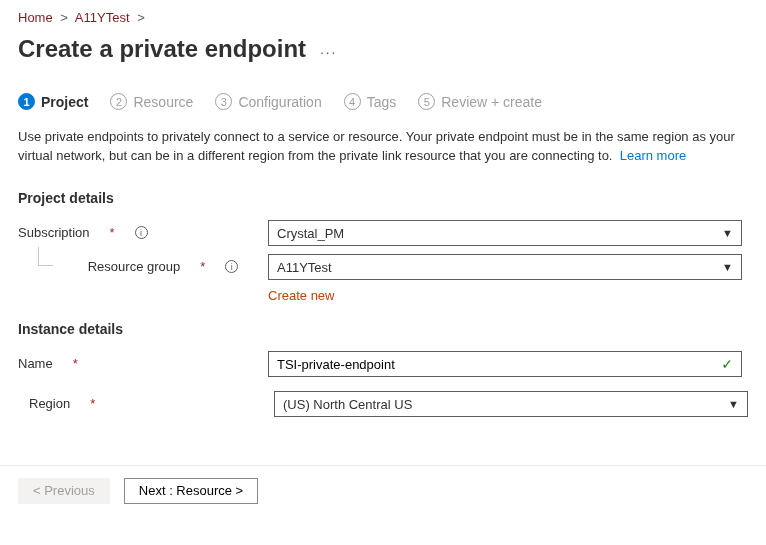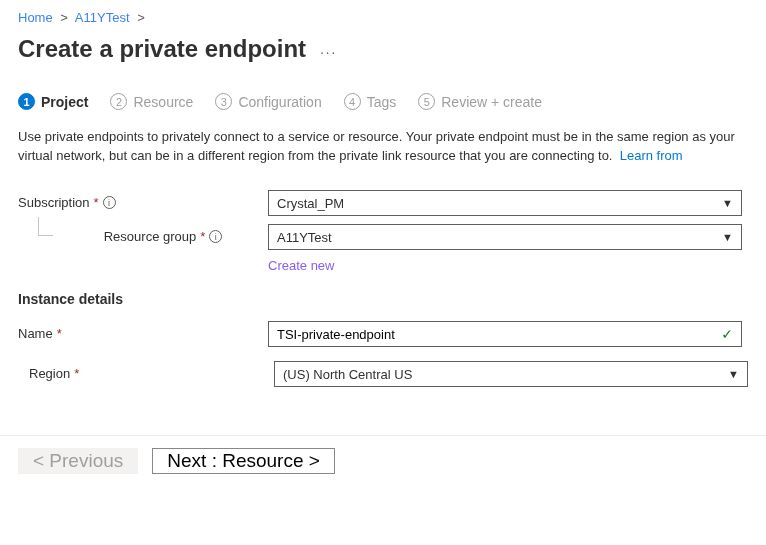--- a/index.html
+++ b/index.html
@@ -6,42 +6,42 @@
   body {
     margin: 0;
     font-family: "Segoe UI", Arial, sans-serif;
     font-size: 13px;
     color: #323130;
     background: #fff;
     width: 766px;
   }
   .content { padding: 10px 18px 0 18px; }
   .breadcrumb { font-size: 13px; color: #605e5c; margin-bottom: 8px; }
-  .breadcrumb a { color: #3b82f6; text-decoration: none; }
+  .breadcrumb a { color: #7f1d1d; text-decoration: none; }
   .breadcrumb .sep { color: #605e5c; margin: 0 4px; }
   h1 { font-size: 24px; font-weight: 600; margin: 2px 0 30px 0; display: inline-block; }
   .more { color: #605e5c; margin-left: 10px; font-size: 14px; letter-spacing: 1px; }
 
   .tabs { display: flex; gap: 22px; align-items: center; margin-bottom: 18px; }
   .tab { display: flex; align-items: center; gap: 6px; color: #a19f9d; font-size: 14px; cursor: pointer; }
   .tab .num {
     display: inline-flex; align-items: center; justify-content: center;
     width: 17px; height: 17px; border-radius: 50%;
     border: 1px solid #a19f9d; font-size: 11px; color: #a19f9d;
   }
   .tab.active { color: #323130; font-weight: 600; }
   .tab.active .num { background: #0078d4; border-color: #0078d4; color: #fff; }
 
   .desc { font-size: 13px; color: #323130; line-height: 1.45; margin-bottom: 24px; }
   .desc a { color: #0078d4; text-decoration: none; }
 
   h3.section { font-size: 14px; font-weight: 600; margin: 8px 0 14px 0; }
 
   .field-row { display: flex; align-items: center; margin-bottom: 8px; }
-  .field-label { width: 250px; display: flex; align-items: center; gap: 4px; font-size: 13px; }
+  .field-label { width: 250px; display: flex; align-items: center; gap: 20px; font-size: 13px; }
   .field-label.indent { padding-left: 40px; position: relative; justify-content: center; }
   .field-label.indent::before {
     content: ""; position: absolute; left: 20px; top: -12px; width: 14px; height: 18px;
     border-left: 1px solid #c8c6c4; border-bottom: 1px solid #c8c6c4;
   }
   .req { color: #a4262c; }
   .info-icon {
     display: inline-flex; width: 13px; height: 13px; border-radius: 50%;
     border: 1px solid #605e5c; color: #605e5c; font-size: 9px;
     align-items: center; justify-content: center; font-style: normal;
@@ -59,28 +59,28 @@
   }
   .input input {
     border: none; outline: none; width: 100%; font-size: 13px; font-family: inherit;
     height: 100%; padding: 0; background: transparent;
   }
   .input .check {
     position: absolute; right: 8px; top: 50%; transform: translateY(-50%);
     color: #107c10; font-size: 14px;
   }
   .sublink { margin-left: 250px; font-size: 13px; margin-top: 2px; margin-bottom: 18px; }
-  .sublink a { color: #8b5cf6; text-decoration: none; }
+  .sublink a { color: #c2410c; text-decoration: none; }
 
   .footer {
     border-top: 1px solid #edebe9; margin-top: 48px; padding: 12px 18px;
     display: flex; gap: 14px;
   }
   .btn {
-    height: 26px; padding: 0 14px; font-size: 19px; border: 1px solid #8a8886;
+    height: 26px; padding: 0 14px; font-size: 13px; border: 1px solid #8a8886;
     background: #fff; cursor: pointer; font-family: inherit;
   }
   .btn.prev { background: #f3f2f1; border-color: #f3f2f1; color: #a19f9d; }
 </style>
 </head>
 <body>
 
 <div class="content">
   <div class="breadcrumb">
     <a href="#">Home</a>
@@ -109,23 +109,24 @@
       <span class="num">4</span>
       <span>Tags</span>
     </div>
     <div class="tab">
       <span class="num">5</span>
       <span>Review + create</span>
     </div>
   </div>
 
   <div class="desc">
-    <span>Use private endpoints to privately connect to a service or resource. Your private endpoint must be in the same region as your virtual network, but can be in a different region from the private link resource that you are connecting to.</span>&nbsp;&nbsp;<a href="#">Learn from</a>
+    <span>Use private endpoints to privately connect to a service or resource. Your private endpoint must be in the same region as your virtual network, but can be in a different region from the private link resource that you are connecting to.</span>&nbsp;&nbsp;<a href="#">Learn more</a>
   </div>
 
+  <h3 class="section">Project details</h3>
 
   <div class="field-row">
     <div class="field-label">
       <span>Subscription</span>
       <span class="req">*</span>
       <span class="info-icon">i</span>
     </div>
     <div class="control">
       <div class="select">
         <span>Crystal_PM</span>

